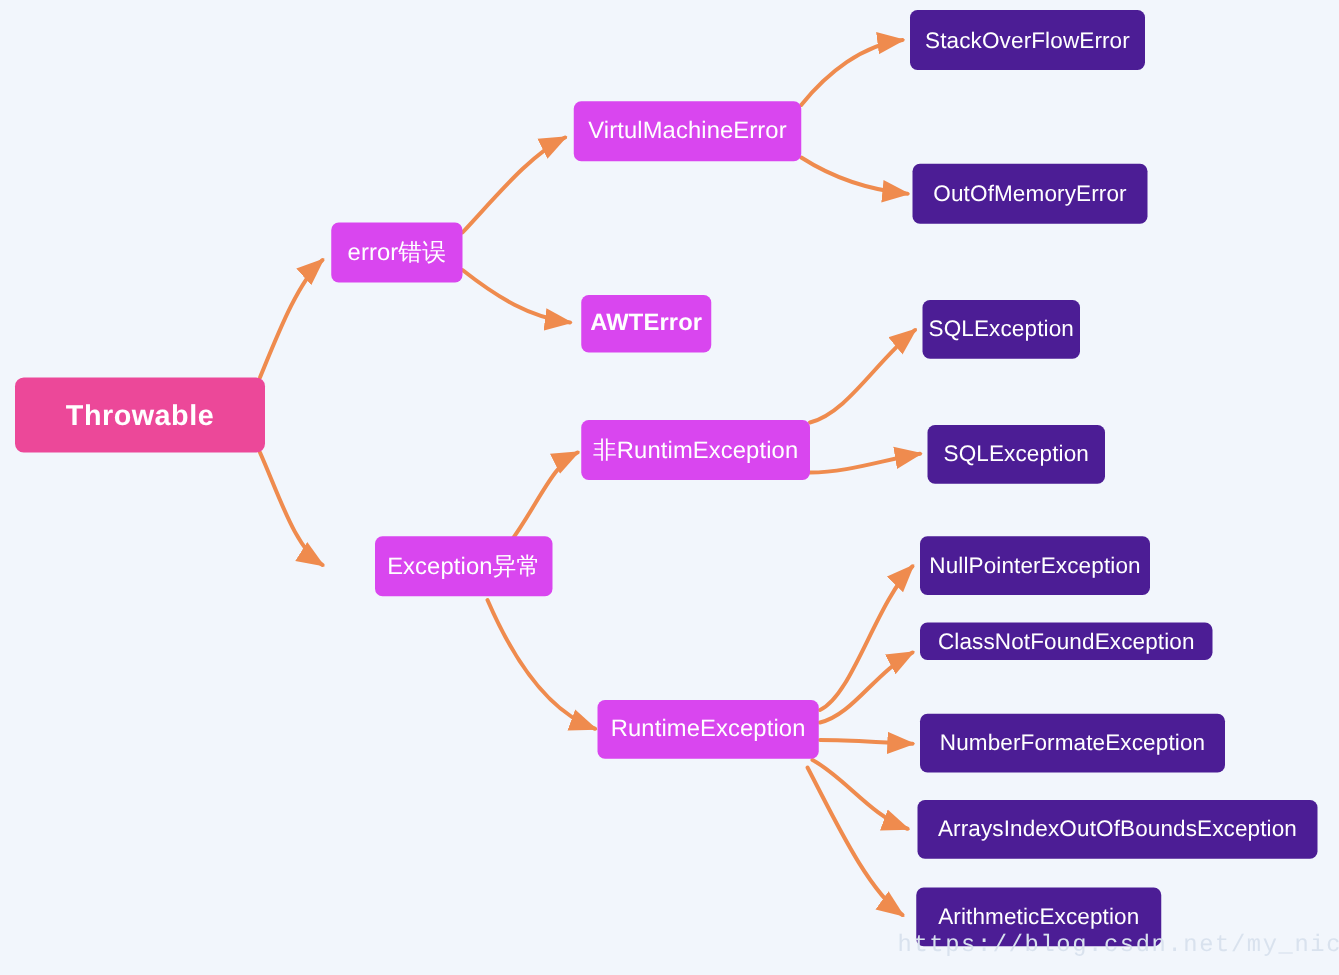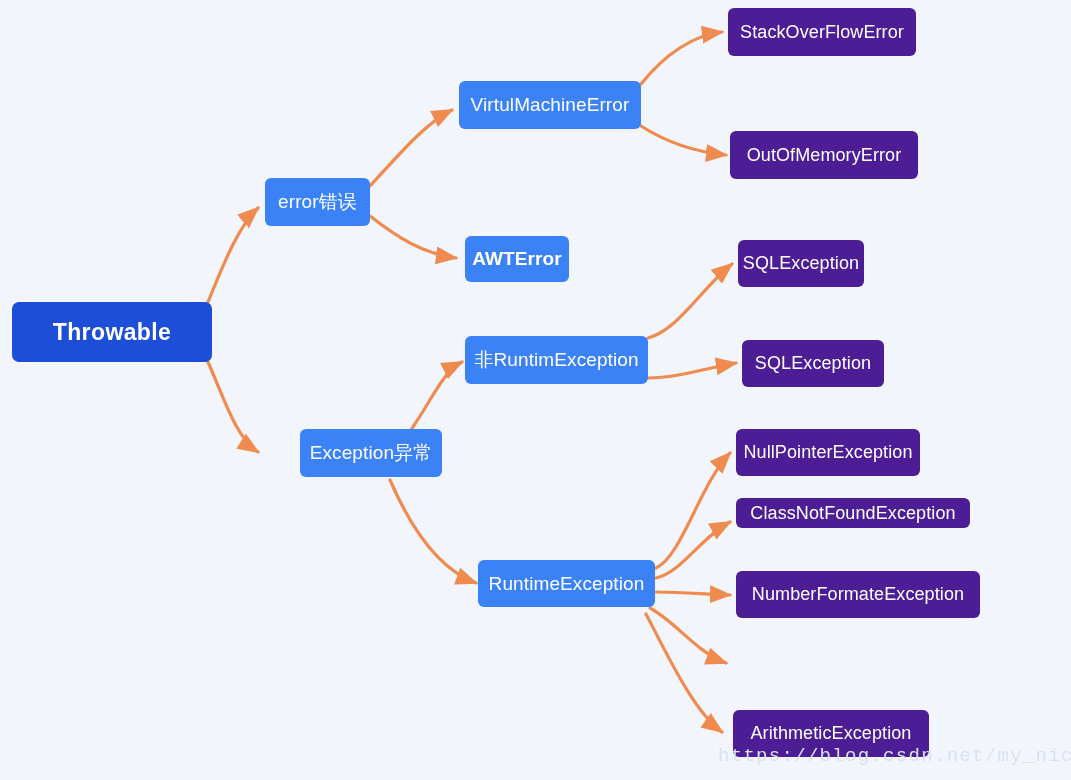--- a/index.html
+++ b/index.html
@@ -32,28 +32,28 @@
     box-sizing: border-box;
     display: flex;
     align-items: center;
     justify-content: center;
     border-radius: 6px;
     color: #ffffff;
     white-space: nowrap;
     letter-spacing: 0.1px;
   }
   .node-root {
-    background: #1d4ed8;
+    background: #ec4899;
     font-size: 23px;
     font-weight: bold;
     border-radius: 7px;
     letter-spacing: 0.4px;
   }
   .node-branch {
-    background: #3b82f6;
+    background: #d946ef;
     font-size: 19px;
     font-weight: normal;
   }
   .node-leaf {
     background: #4c1d95;
     font-size: 18px;
     font-weight: normal;
   }
   .watermark {
     position: absolute;
@@ -150,20 +150,23 @@
   </div>
 
   <div class="node node-leaf" style="left:736px; top:498px; width:234px; height:30px;">
     <span>ClassNotFoundException</span>
   </div>
 
   <div class="node node-leaf" style="left:736px; top:571px; width:244px; height:47px;">
     <span>NumberFormateException</span>
   </div>
 
+  <div class="node node-leaf" style="left:734px; top:640px; width:320px; height:47px;">
+    <span>ArraysIndexOutOfBoundsException</span>
+  </div>
 
   <div class="node node-leaf" style="left:733px; top:710px; width:196px; height:47px;">
     <span>ArithmeticException</span>
   </div>
 
   <div class="watermark">https://blog.csdn.net/my_nice_life</div>
 
 </div>
 
 </body></html>

